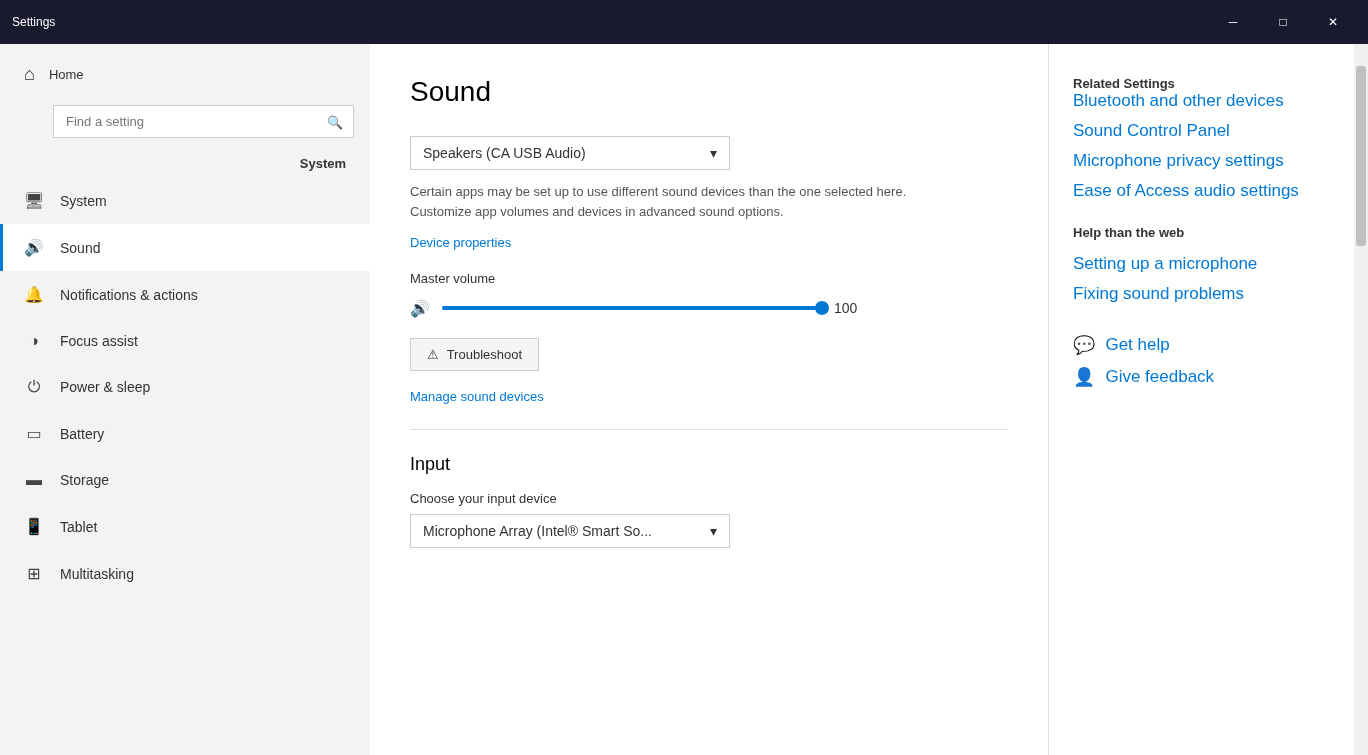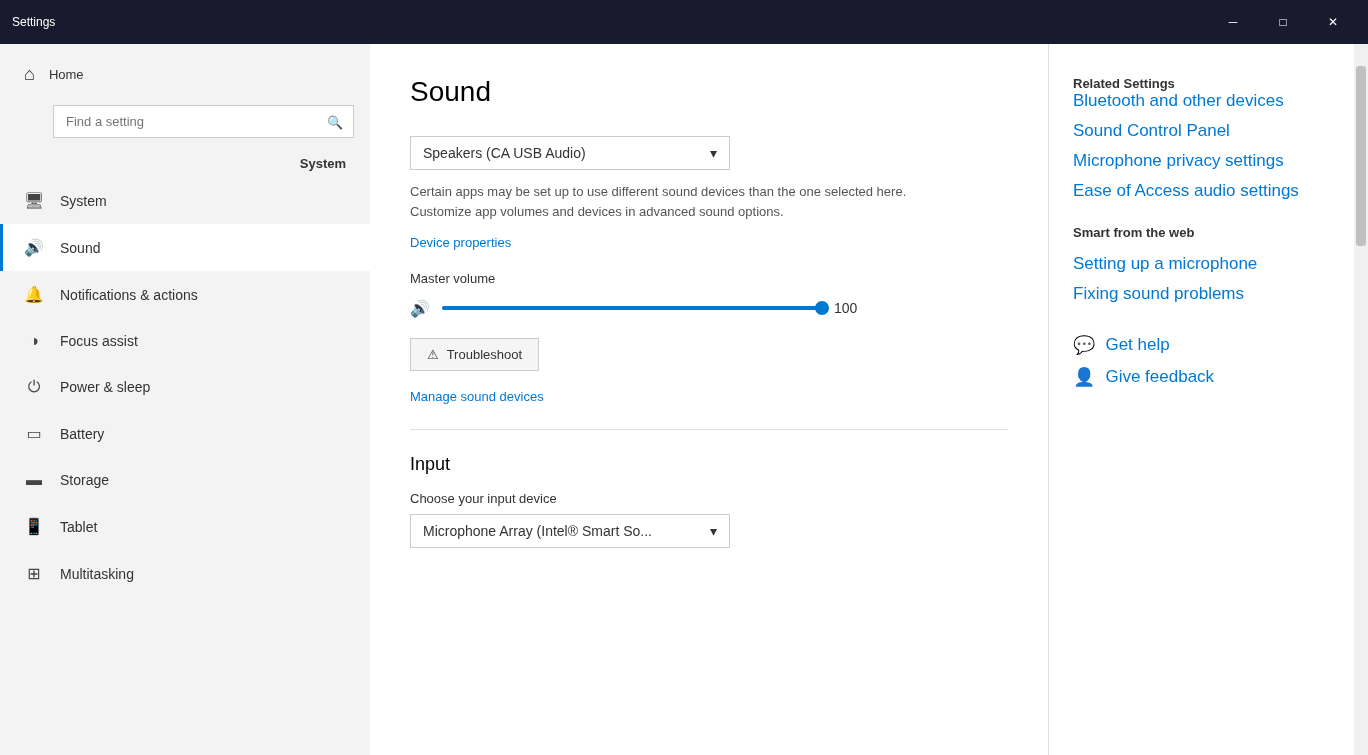--- a/index.html
+++ b/index.html
@@ -432,21 +432,21 @@
       </svg>
     </div>
 
     <div class="related-title">Related Settings</div>
 
     <a class="related-link">Bluetooth and other devices</a>
     <a class="related-link">Sound Control Panel</a>
     <a class="related-link">Microphone privacy settings</a>
     <a class="related-link">Ease of Access audio settings</a>
 
-    <div class="help-title">Smart from the web</div>
+    <div class="help-title">Help than the web</div>
 
     <a class="related-link">Setting up a microphone</a>
     <a class="related-link">Fixing sound problems</a>
 
     <div style="height: 20px;"></div>
 
     <div class="help-row">
       <span class="help-icon">💬</span>
       <a class="related-link" style="margin:0;">Get help</a>
     </div>

